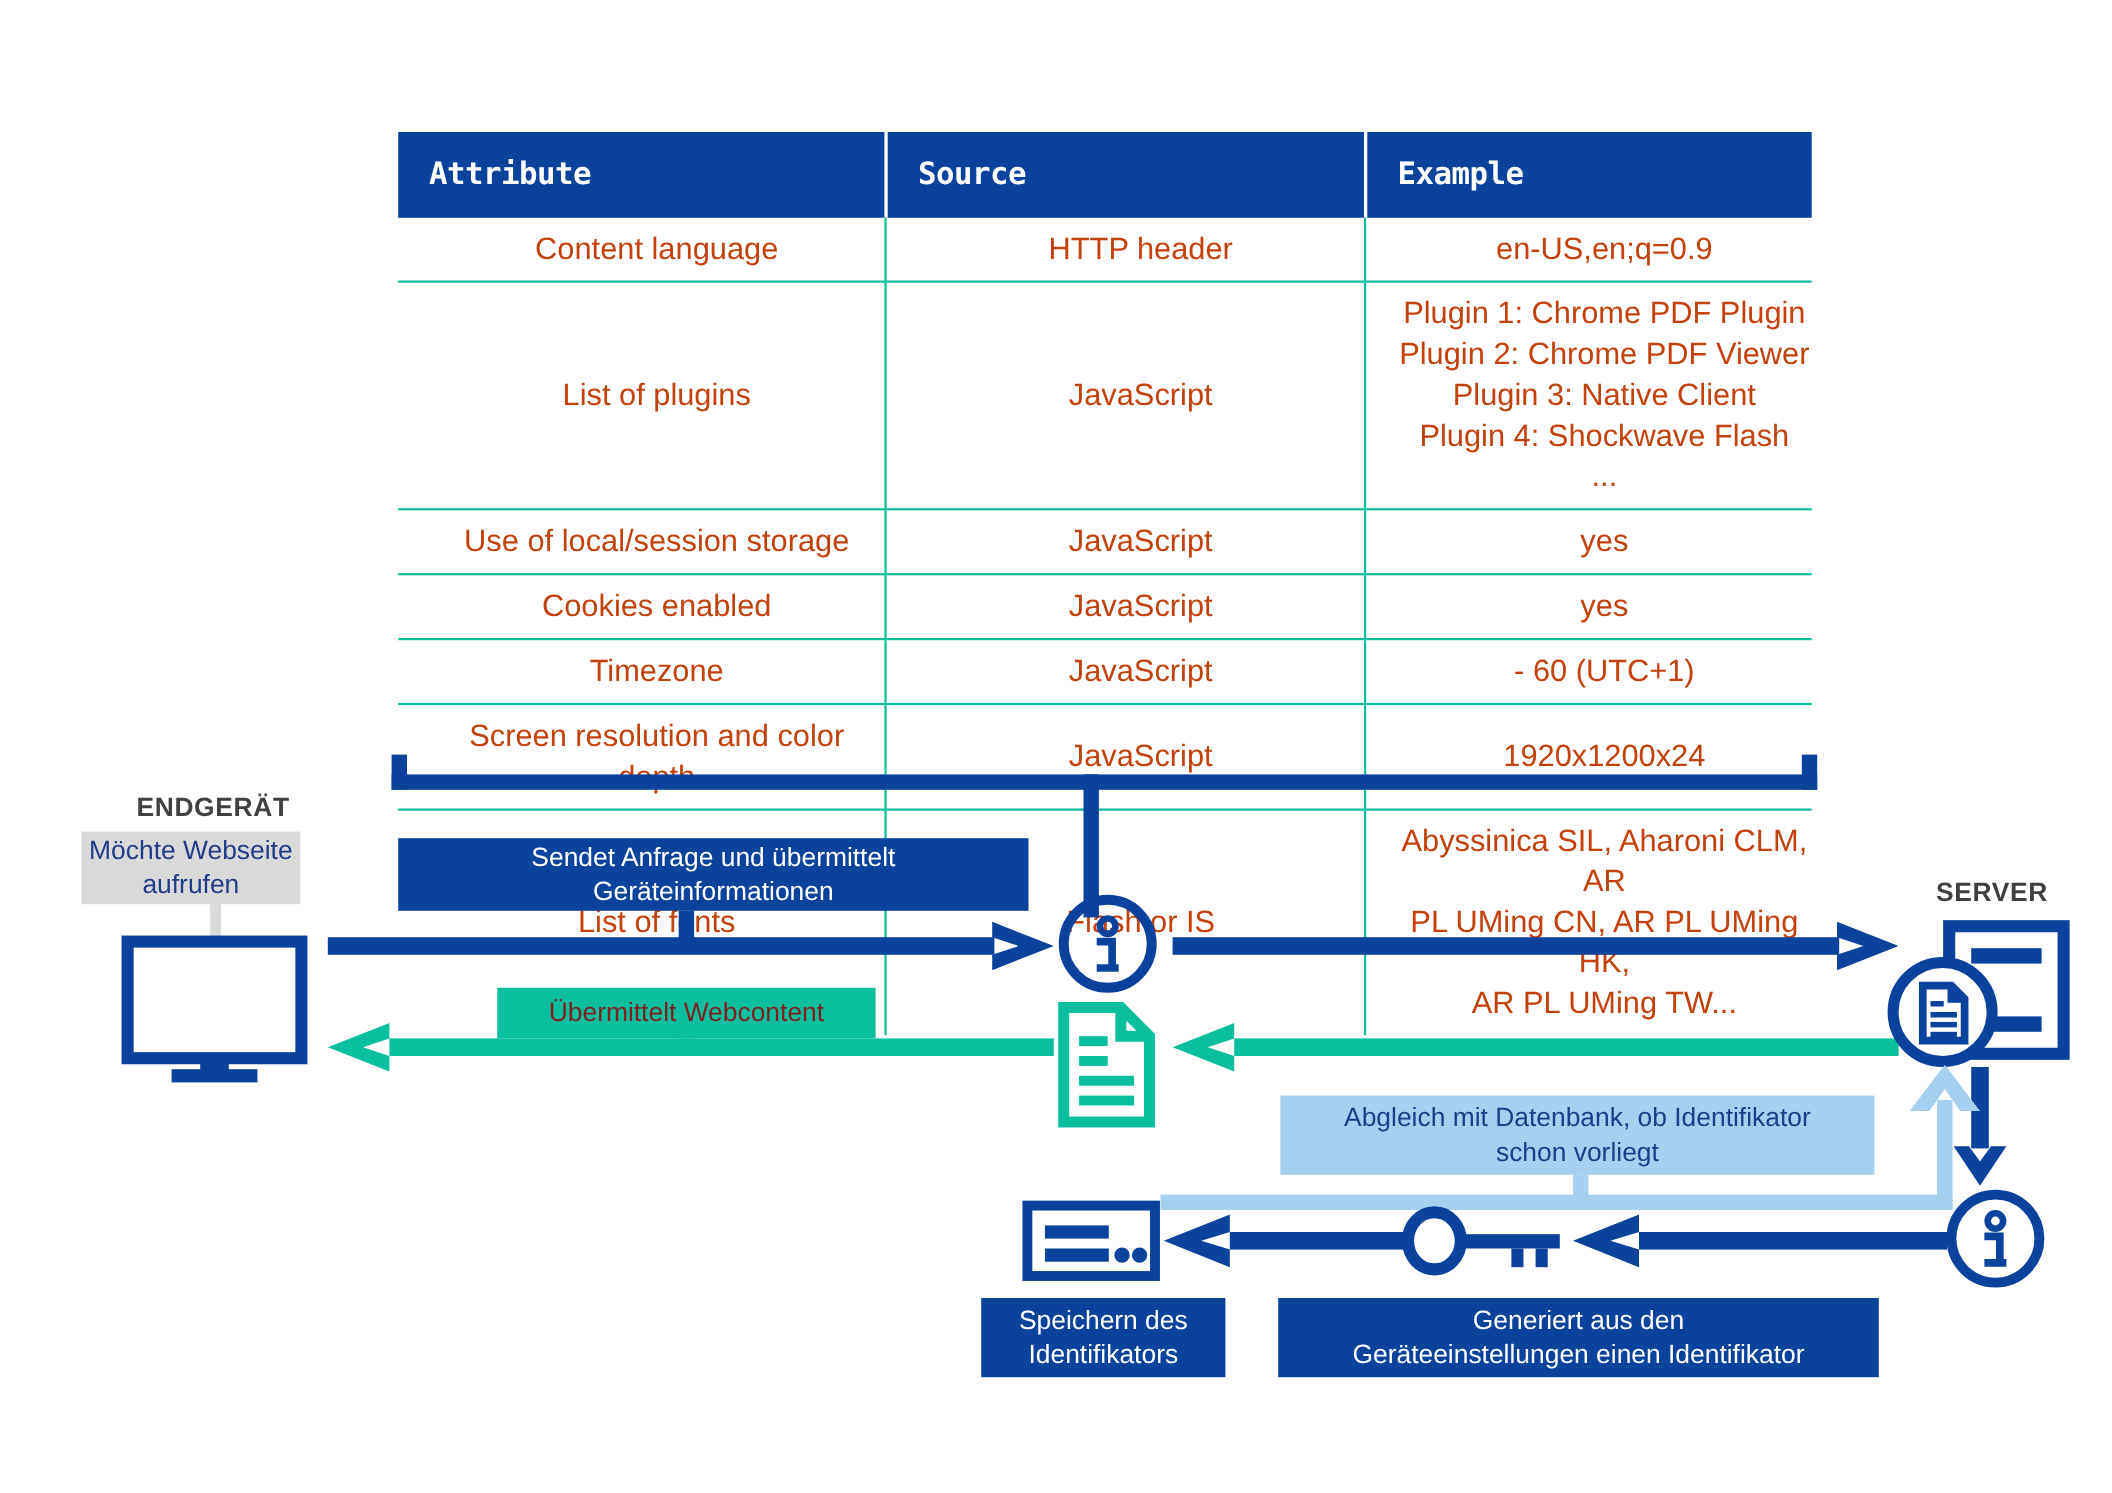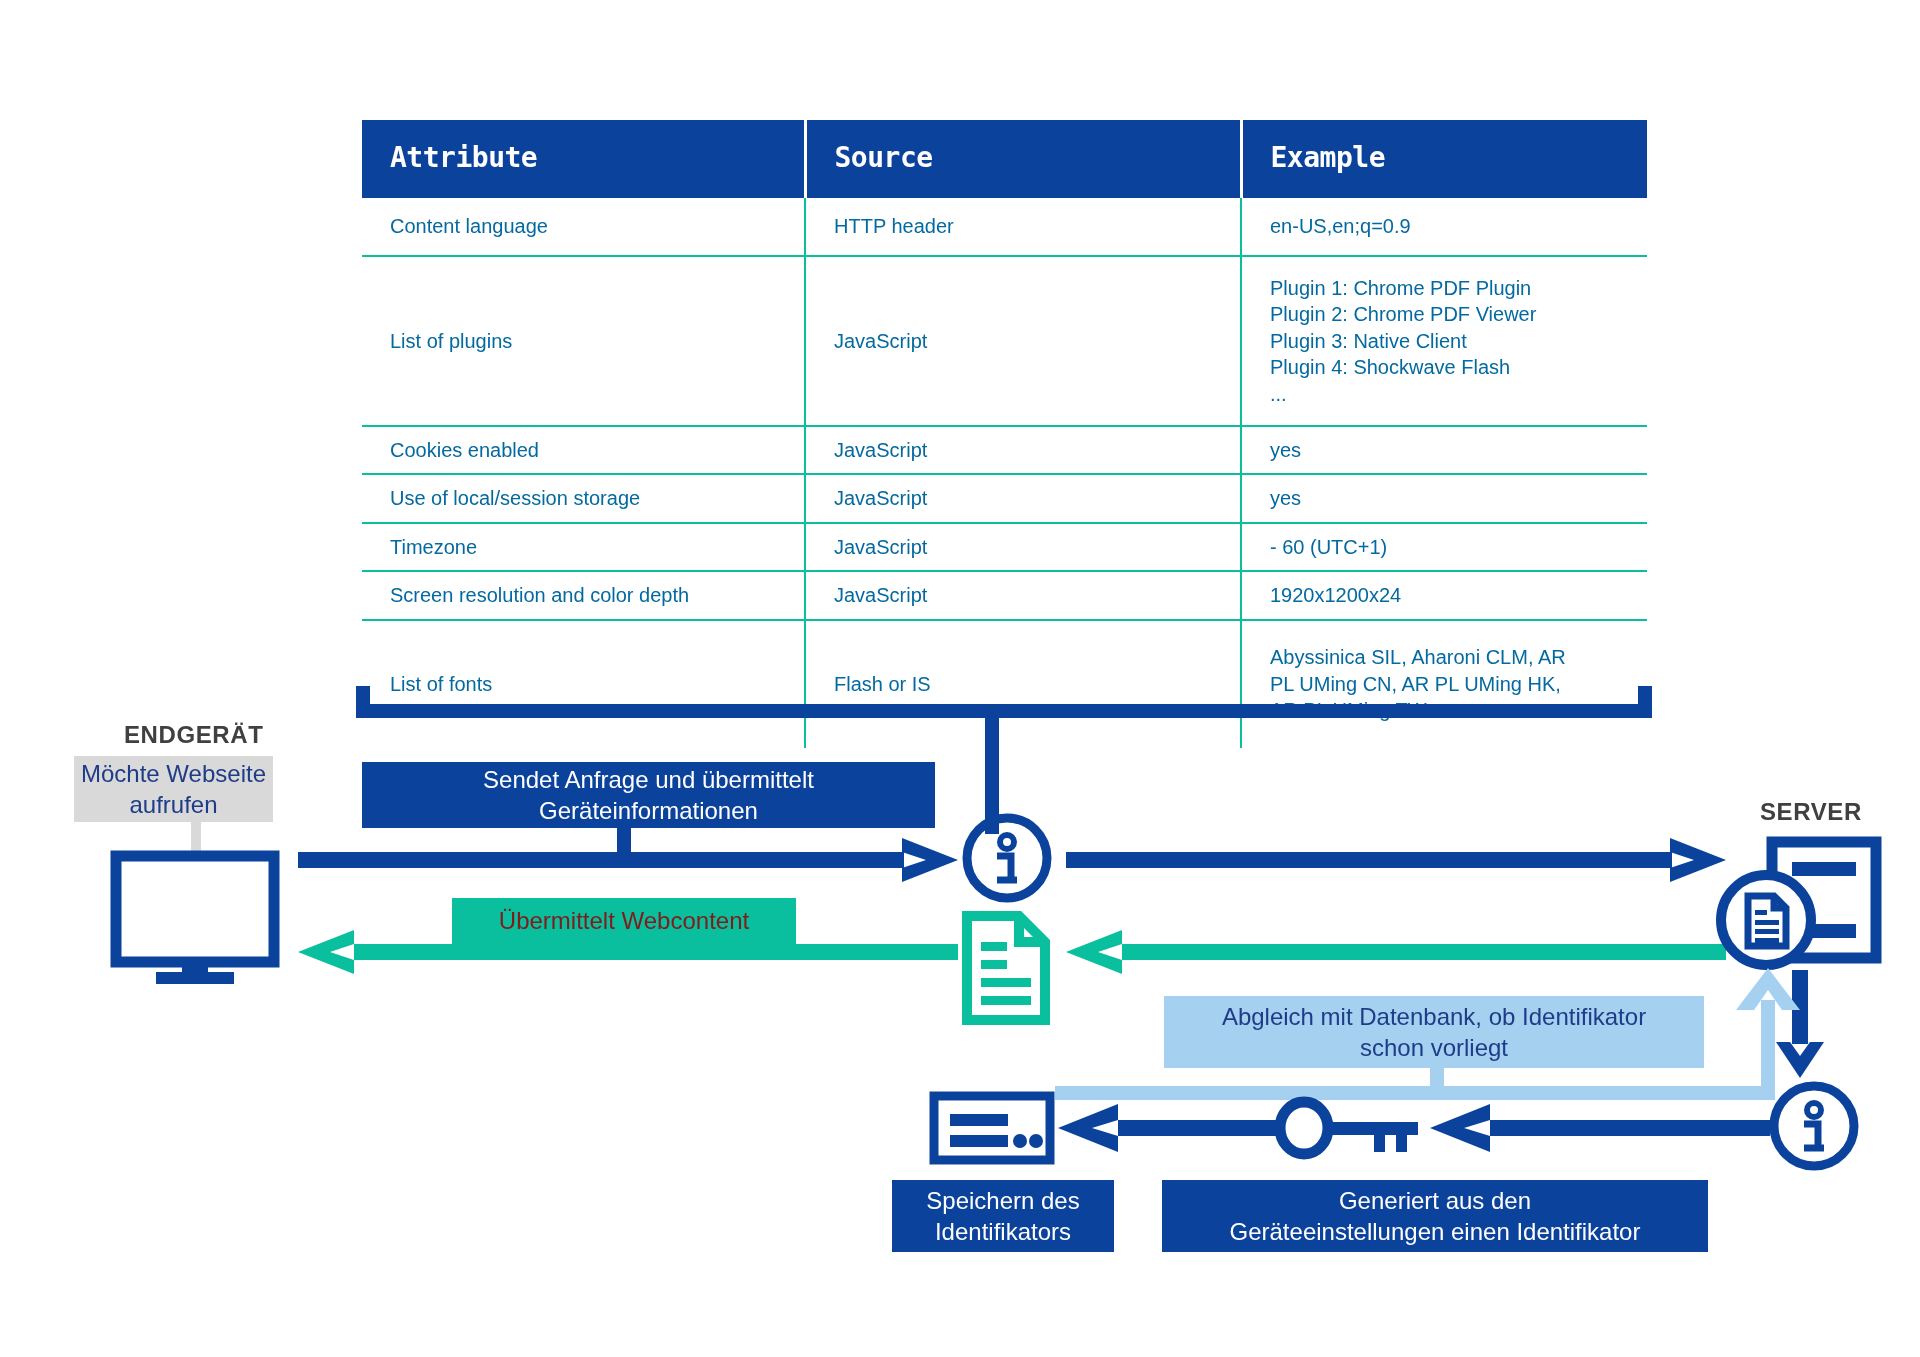--- a/index.html
+++ b/index.html
@@ -15,25 +15,26 @@
   #attr-table table{border-collapse:collapse;width:100%;table-layout:fixed;}
   #attr-table thead th{
     background:#0B429B;color:#ffffff;text-align:left;
     font-family:"DejaVu Sans Mono","Liberation Sans",sans-serif;
     font-weight:bold;font-size:28px;letter-spacing:-.5px;
     padding:18px 0 22px 28px;height:38px;vertical-align:middle;
     border-right:3px solid #ffffff;
   }
   #attr-table thead th:last-child{border-right:none;}
   #attr-table tbody td{
-    font-size:20px;color:#0369a1;vertical-align:middle;
+    font-size:28px;color:#c2410c;vertical-align:middle;
     padding:10px 0 10px 28px;
     border-bottom:2.5px solid #0ABF9E;
     border-right:2.5px solid #0ABF9E;
     line-height:1.32;
+    text-align:center;
   }
   #attr-table tbody td:last-child{border-right:none;}
   #attr-table tbody tr:last-child td{border-bottom:none;}
   .col-a{width:443px;}
   .col-b{width:436px;}
   .col-c{width:406px;}
   .multi{white-space:pre-line;}
 
   
   .bar{position:absolute;background:#0B429B;}
@@ -79,26 +80,26 @@
       <tr style="height:170px">
         <td>List of plugins</td>
         <td>JavaScript</td>
         <td class="multi">Plugin 1: Chrome PDF Plugin
 Plugin 2: Chrome PDF Viewer
 Plugin 3: Native Client
 Plugin 4: Shockwave Flash
 ...</td>
       </tr>
       <tr style="height:48px">
+        <td>Use of local/session storage</td>
+        <td>JavaScript</td>
+        <td>yes</td>
+      </tr>
+      <tr style="height:48px">
         <td>Cookies enabled</td>
-        <td>JavaScript</td>
-        <td>yes</td>
-      </tr>
-      <tr style="height:48px">
-        <td>Use of local/session storage</td>
         <td>JavaScript</td>
         <td>yes</td>
       </tr>
       <tr style="height:48px">
         <td>Timezone</td>
         <td>JavaScript</td>
         <td>- 60 (UTC+1)</td>
       </tr>
       <tr style="height:48px">
         <td>Screen resolution and color depth</td>

